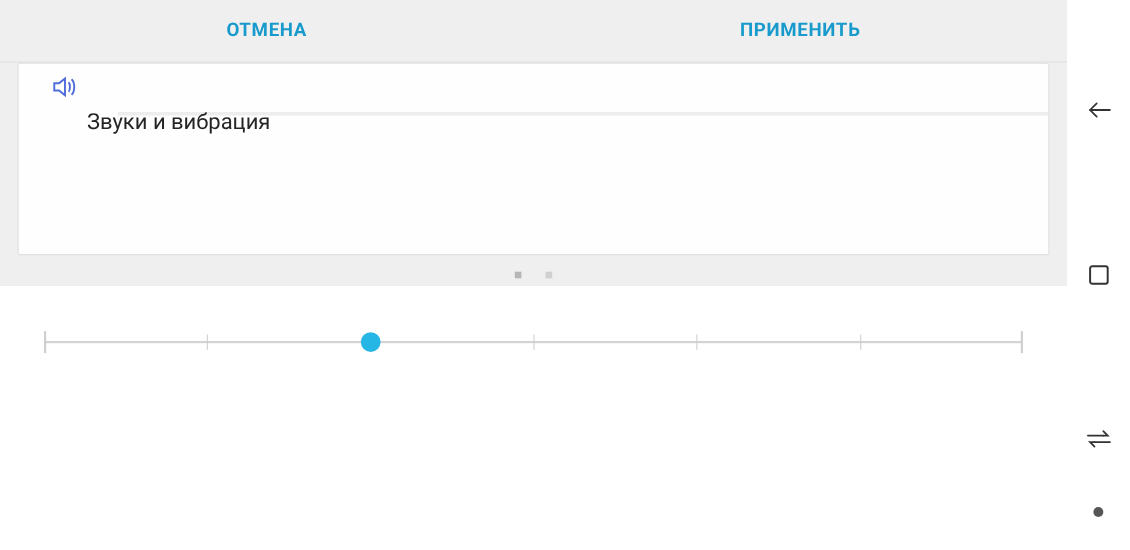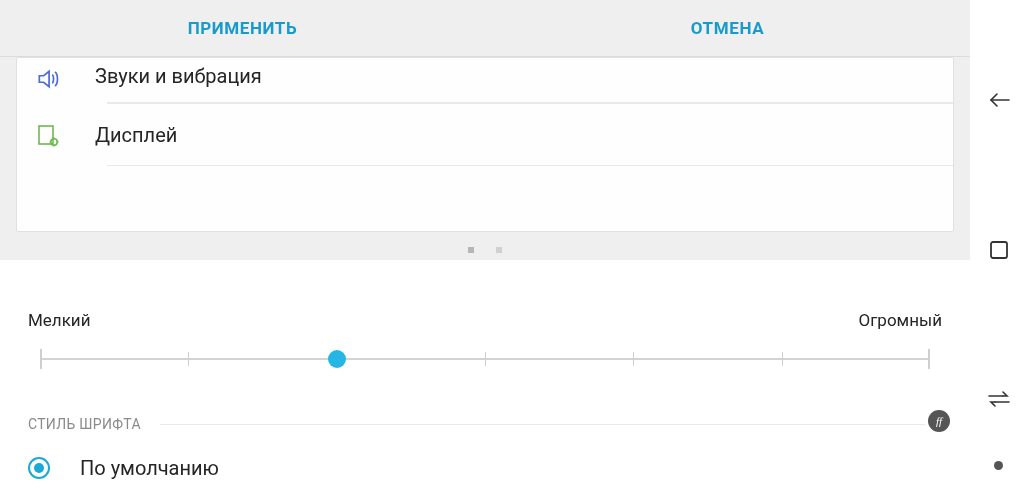--- a/index.html
+++ b/index.html
@@ -6,21 +6,21 @@
   html, body { width: 1027px; height: 500px; font-family: Roboto, "Helvetica Neue", Arial, sans-serif; background: #fff; overflow: hidden; }
   .root { display: flex; width: 1027px; height: 500px; }
   .content { flex: 1 1 auto; width: 970px; height: 500px; position: relative; }
   .sysbar { width: 57px; height: 500px; background: #fff; display: flex; flex-direction: column; align-items: center; justify-content: space-between; padding: 90px 0 30px 0; }
   .sysbar .nav-group { display: flex; flex-direction: column; align-items: center; gap: 130px; }
   .sysbar svg { display: block; }
   .hdr { height: 57px; background: #efefef; display: flex; border-bottom: 1px solid #dcdcdc; }
   .hdr .btn { flex: 1; display: flex; align-items: center; justify-content: center; color: #189bcc; font-weight: 700; font-size: 17px; letter-spacing: 0.6px; cursor: pointer; }
   .preview-wrap { background: #efefef; padding: 0 16px 8px 16px; }
   .preview-card { background: #fefefe; border: 1px solid #e0e0e0; border-radius: 2px; height: 175px; overflow: hidden; position: relative; }
-  .row { display: flex; align-items: center; height: 61px; padding: 0 18px; }
+  .row { display: flex; align-items: center; height: 61px; padding: 0 28px; flex-direction: column; }
   .row .icon { width: 26px; height: 26px; flex: 0 0 26px; display: flex; align-items: center; justify-content: center; }
   .row .label { margin-left: 34px; font-size: 20px; color: #252525; }
   .divider { height: 1px; background: #e9e9e9; margin-left: 90px; }
   .dots { height: 20px; display: flex; align-items: center; justify-content: center; gap: 22px; background: #efefef; }
   .dots .dot { width: 6px; height: 6px; background: #b6b6b6; }
   .dots .dot.inactive { opacity: 0.55; }
   .lower { background: #fff; padding: 22px 0 0 0; position: relative; }
   .section-title { font-size: 14px; letter-spacing: 0.3px; color: #8a8a8a; padding: 0 28px; text-transform: uppercase; position: relative; }
   .title-line { position: absolute; top: 50%; height: 1px; background: #e8e8e8; }
   .slider-labels { display: flex; justify-content: space-between; padding: 28px 28px 0 28px; font-size: 17px; color: #252525; }
@@ -37,99 +37,65 @@
   .radio-label { margin-left: 30px; font-size: 20px; color: #252525; }
   .camera-dot { width: 9px; height: 9px; border-radius: 50%; background: #555; }
 </style>
 </head>
 <body>
 
 <div class="root">
   <div class="content">
     <div class="hdr">
       <div class="btn">
-          <span>ПРИМЕНИТЬ</span>
+          <span>ОТМЕНА</span>
         </div>
       <div class="btn">
-          <span>ОТМЕНА</span>
+          <span>ПРИМЕНИТЬ</span>
         </div>
     </div>
 
     <div class="preview-wrap">
       <div class="preview-card">
         <div class="row" style="height:44px; align-items:flex-start; padding-top:0;">
           <span class="icon" style="margin-top:8px;">
             <svg width="26" height="26" viewBox="0 0 24 24">
                 <g fill="none" stroke="#4e6cd8" stroke-width="1.6">
                   <path d="M4 9v6h4l5 4V5l-5 4H4z"></path>
                   <path d="M16 8c1.5 1.2 1.5 6.8 0 8"></path>
                   <path d="M18.5 5.5c3 2.5 3 10.5 0 13"></path>
                 </g>
               </svg>
           </span>
           <span class="label" style="margin-top:6px;">Звуки и вибрация</span>
         </div>
         <div class="divider"></div>
         <div class="divider"></div>
-        <div class="row">
-          <span class="icon">
-            <svg width="24" height="24" viewBox="0 0 24 24">
-                <g fill="none" stroke="#6fb84f" stroke-width="1.6">
-                  <rect x="3" y="3" width="14" height="18"></rect>
-                  <circle cx="18" cy="19" r="3.2"></circle>
-                  <line x1="18" y1="14.5" x2="18" y2="16"></line>
-                  <line x1="18" y1="22" x2="18" y2="23.5"></line>
-                  <line x1="13.5" y1="19" x2="15" y2="19"></line>
-                  <line x1="21" y1="19" x2="22.5" y2="19"></line>
-                </g>
-              </svg>
-          </span>
-          <span class="label">Дисплей</span>
-        </div>
         <div class="divider"></div>
       </div>
     </div>
 
     <div class="dots">
       <div class="dot"></div>
       <div class="dot inactive"></div>
     </div>
 
     <div class="lower">
-      <div class="slider-labels">
-        <span>Мелкий</span>
-        <span>Огромный</span>
-      </div>
       <div class="slider-area">
         <div class="slider-track"></div>
         <div class="slider-tick end" style="left:0;"></div>
         <div class="slider-tick" style="left:16.66%;"></div>
         <div class="slider-tick" style="left:33.33%;"></div>
         <div class="slider-tick" style="left:50%;"></div>
         <div class="slider-tick" style="left:66.66%;"></div>
         <div class="slider-tick" style="left:83.33%;"></div>
         <div class="slider-tick end" style="right:0;"></div>
         <div class="slider-thumb" style="left:33.33%;"></div>
       </div>
 
-      <div class="style-section">
-        <div class="section-title">
-          <span>СТИЛЬ ШРИФТА</span>
-          <span class="title-line" style="left:160px; right:45px;"></span>
-        </div>
-        <div class="ff-badge">
-            <span>ff</span>
-          </div>
-        <div class="radio-row">
-          <span class="radio">
-              <span class="inner"></span>
-            </span>
-          <span class="radio-label">По умолчанию</span>
-        </div>
-      </div>
     </div>
   </div>
 
   <div class="sysbar">
     <div class="nav-group">
       <span>
         <svg width="24" height="20" viewBox="0 0 24 20">
             <g fill="none" stroke="#333" stroke-width="1.6" stroke-linecap="round">
               <line x1="22" y1="10" x2="4" y2="10"></line>
               <polyline points="10,4 4,10 10,16"></polyline>

